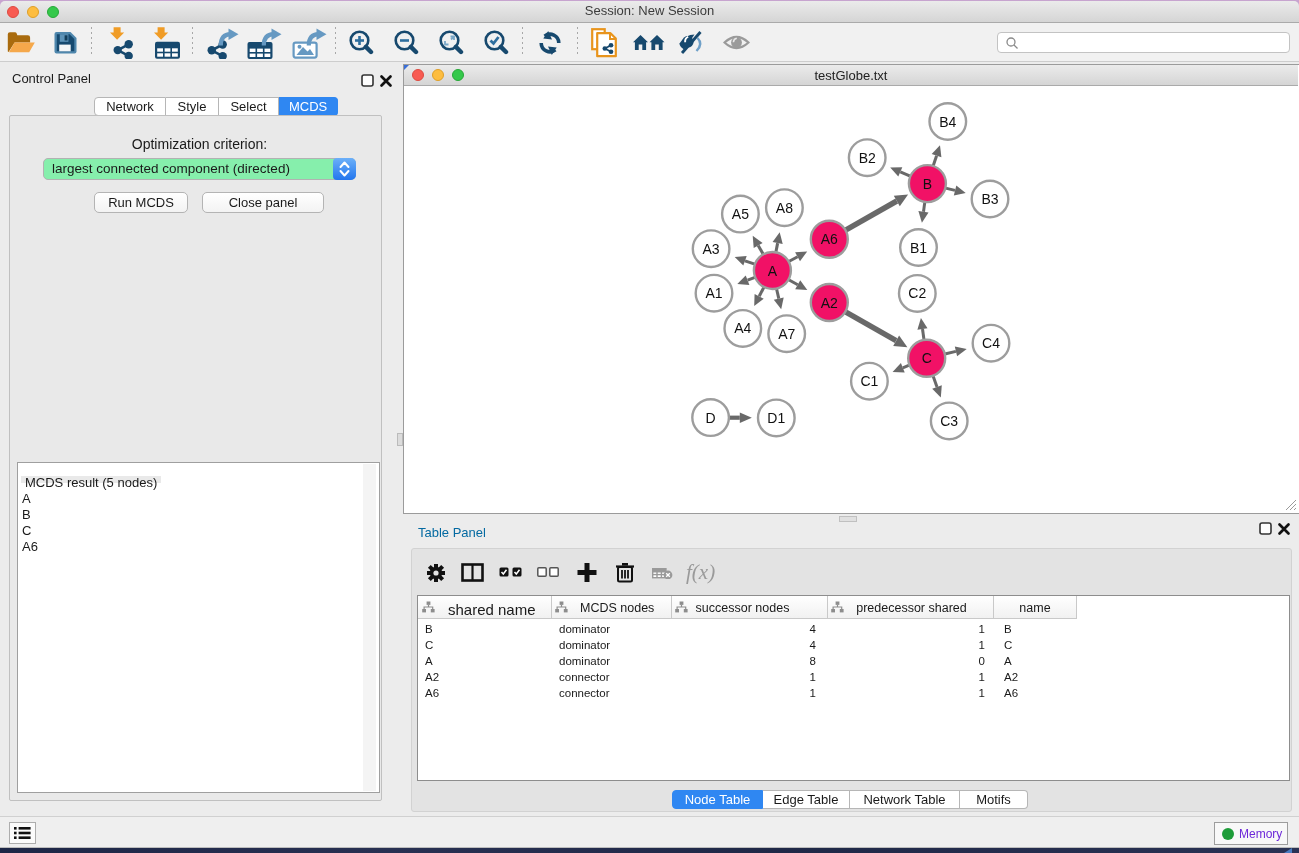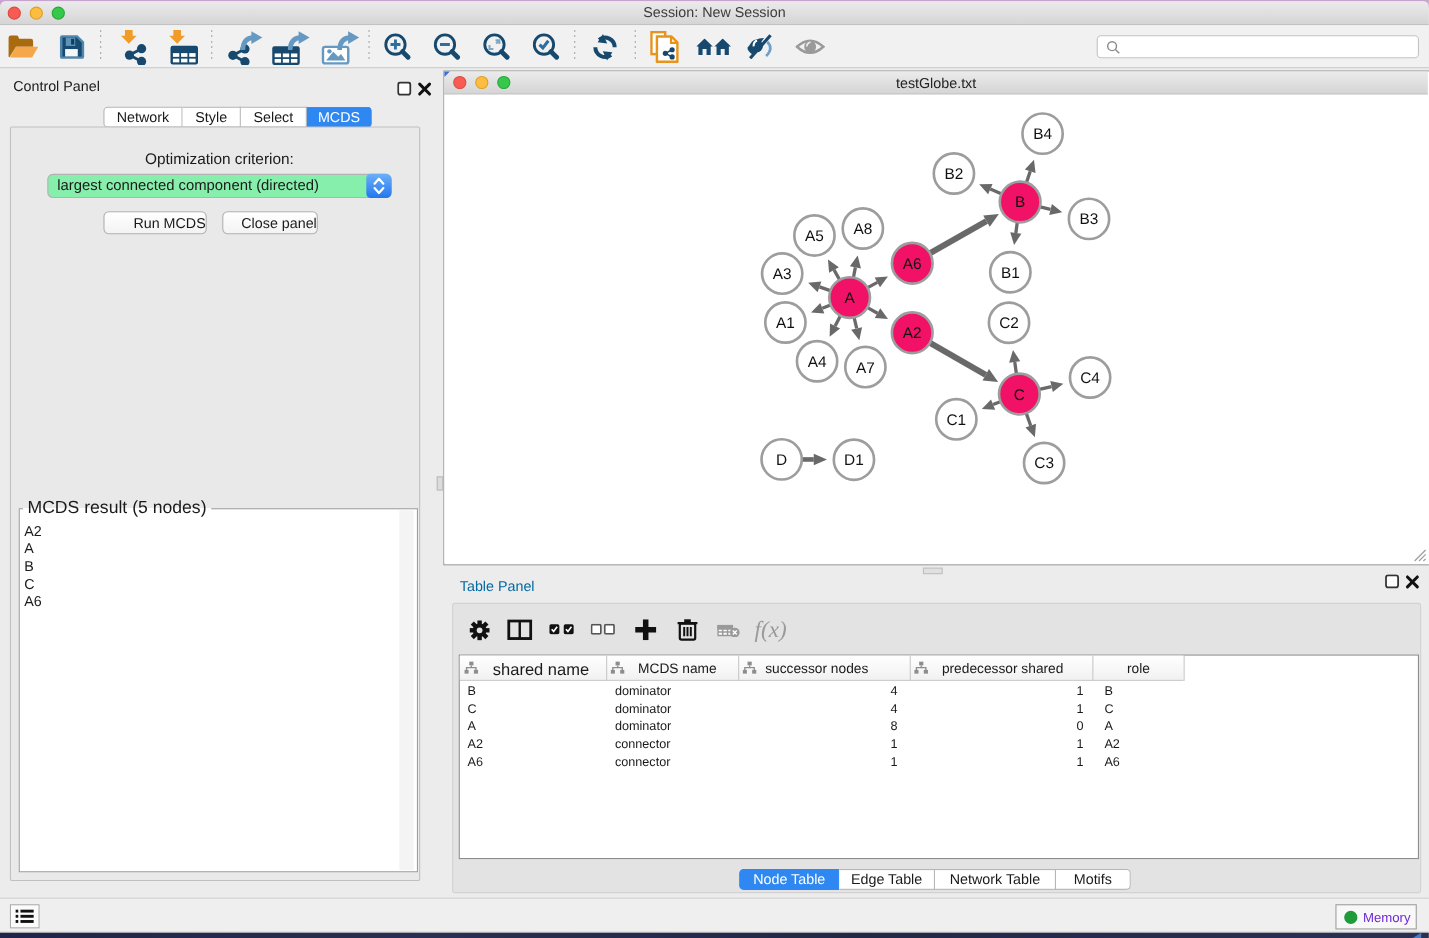--- a/index.html
+++ b/index.html
@@ -8,21 +8,21 @@
 .tl{border-radius:50%;width:12px;height:12px;position:absolute}
 .tl.r{background:#f85b52;border:1px solid #dd4a41}
 .tl.y{background:#fdbd40;border:1px solid #df9f27}
 .tl.g{background:#35c84b;border:1px solid #27a838}
 .titlebar{background:linear-gradient(#ebebeb,#d5d5d5);border-bottom:1px solid #aaa}
 .seg{display:flex;position:absolute;height:19px}
 .seg span{display:block;background:#fff;border:1px solid #b6b6b6;border-left:none;line-height:17px;text-align:center;font-size:13px;color:#1a1a1a;padding:0 10px}
 .seg span:first-child{border-left:1px solid #b6b6b6;border-radius:4px 0 0 4px}
 .seg span:last-child{border-radius:0 4px 4px 0}
 .seg span.sel{background:#2f87f2;border-color:#2f87f2;color:#fff}
-.btn{position:absolute;background:linear-gradient(#ffffff,#f3f3f3);border:1px solid #b4b4b4;border-radius:5px;text-align:right;font-size:13px;color:#1a1a1a}
+.btn{position:absolute;background:linear-gradient(#ffffff,#f3f3f3);border:1px solid #b4b4b4;border-radius:5px;text-align:center;font-size:13px;color:#1a1a1a}
 </style></head>
 <body>
 
 <div class="abs" style="left:0;top:0;width:1299px;height:7px;background:#c7a4cf"></div>
 
 <div class="abs titlebar" style="left:0;top:1px;width:1299px;height:22px;border-radius:5px 5px 0 0"></div>
 <div class="tl r" style="left:7px;top:6px"></div>
 <div class="tl y" style="left:27px;top:6px"></div>
 <div class="tl g" style="left:47px;top:6px"></div>
 <div class="abs" style="left:0;top:3px;width:1299px;text-align:center;font-size:13px;color:#3c3c3c">Session: New Session</div>
@@ -213,27 +213,27 @@
 <div class="abs" style="left:43px;top:158px;width:313px;height:22px;background:#86efac;border:1px solid #b2b2b2;border-radius:5px">
 <div style="position:absolute;left:8px;top:2px;font-size:13.5px">largest connected component (directed)</div>
 <div style="position:absolute;right:-1px;top:-1px;width:23px;height:22px;border-radius:4px 5px 5px 4px;background:linear-gradient(#6cb0f9,#2376ee)">
 <svg width="23" height="22" viewBox="0 0 23 22">
         <path d="M7.5 9 L11.5 4.5 L15.5 9" fill="none" stroke="#fff" stroke-width="2" stroke-linejoin="round" stroke-linecap="round"></path>
         <path d="M7.5 13 L11.5 17.5 L15.5 13" fill="none" stroke="#fff" stroke-width="2" stroke-linejoin="round" stroke-linecap="round"></path>
       </svg>
 </div>
 </div>
 <div class="btn" style="left:94px;top:192px;width:94px;height:21px;line-height:19px">Run MCDS</div>
-<div class="btn" style="left:202px;top:192px;width:87px;height:21px;line-height:19px">Close panel</div>
+<div class="btn" style="left:202px;top:192px;width:122px;height:21px;line-height:19px">Close panel</div>
 
 <div class="abs" style="left:17px;top:462px;width:363px;height:331px;background:#fff;border:1px solid #9f9f9f">
 <div style="position:absolute;right:3px;top:1px;width:13px;height:327px;background:#f4f4f4"></div>
 <div style="position:absolute;left:4px;top:11.5px;font-size:13px;line-height:16px">A2<br>A<br>B<br>C<br>A6</div>
 </div>
-<div class="abs" style="left:21px;top:455px;height:14px;line-height:14px;background:linear-gradient(#e9e9e9 50%,#ffffff 50%);padding:0 4px;font-size:16px">MCDS result (5 nodes)</div>
+<div class="abs" style="left:21px;top:476px;height:14px;line-height:14px;background:linear-gradient(#e9e9e9 50%,#ffffff 50%);padding:0 4px;font-size:13px">MCDS result (5 nodes)</div>
 
 <div class="abs" style="left:397px;top:433px;width:6px;height:13px;background:#dcdcdc;border:1px solid #bbb"></div>
 
 <div class="abs" style="left:403px;top:64px;width:964px;height:450px;border:1px solid #9b9b9b;background:#fff">
 <div class="titlebar" style="position:absolute;left:0;top:0;width:894px;height:21px"></div>
 <div class="tl r" style="left:8px;top:4px"></div>
 <div class="tl y" style="left:28px;top:4px"></div>
 <div class="tl g" style="left:48px;top:4px"></div>
 <div style="position:absolute;left:0;top:3px;width:894px;text-align:center;font-size:13px;color:#222">testGlobe.txt</div>
 <div style="position:absolute;left:0;top:21px;width:894px;height:426px;background:#fff">
@@ -442,24 +442,24 @@
     </svg>
     <svg style="position:absolute;left:413px;top:5px" width="13" height="13" viewBox="0 0 13 13">
       <g fill="#8d8d8d">
         <rect x="4.6" y="0.5" width="3.8" height="3.4"></rect>
         <rect x="0.2" y="8" width="3.8" height="3.4"></rect>
         <rect x="8.8" y="8" width="3.8" height="3.4"></rect>
         <path d="M6.5 4 L6.5 6 M2.1 8 L2.1 6 L10.7 6 L10.7 8" stroke="#8d8d8d" stroke-width="1.2" fill="none"></path>
       </g>
     </svg>
 <div style="position:absolute;left:30px;top:5px;font-size:15px">shared name</div>
-<div style="position:absolute;left:162px;top:5px;font-size:12.5px">MCDS name</div>
+<div style="position:absolute;left:162px;top:5px;font-size:12.5px">MCDS nodes</div>
 <div style="position:absolute;left:240px;top:5px;width:169px;text-align:center;font-size:12.5px">successor nodes</div>
 <div style="position:absolute;left:412px;top:5px;width:163px;text-align:center;font-size:12.5px">predecessor shared</div>
-<div style="position:absolute;left:576px;top:5px;width:82px;text-align:center;font-size:12.5px">role</div>
+<div style="position:absolute;left:576px;top:5px;width:82px;text-align:center;font-size:12.5px">name</div>
 
 <div style="position:absolute;left:0;top:25px;font-size:11.5px;line-height:16.1px">
 <div style="position:absolute;left:7px;width:120px">B<br>C<br>A<br>A2<br>A6</div>
 <div style="position:absolute;left:141px;width:100px">dominator<br>dominator<br>dominator<br>connector<br>connector</div>
 <div style="position:absolute;left:253px;width:145px;text-align:right">4<br>4<br>8<br>1<br>1</div>
 <div style="position:absolute;left:409px;width:158px;text-align:right">1<br>1<br>0<br>1<br>1</div>
 <div style="position:absolute;left:586px;width:100px">B<br>C<br>A<br>A2<br>A6</div>
 </div>
 </div>
 

